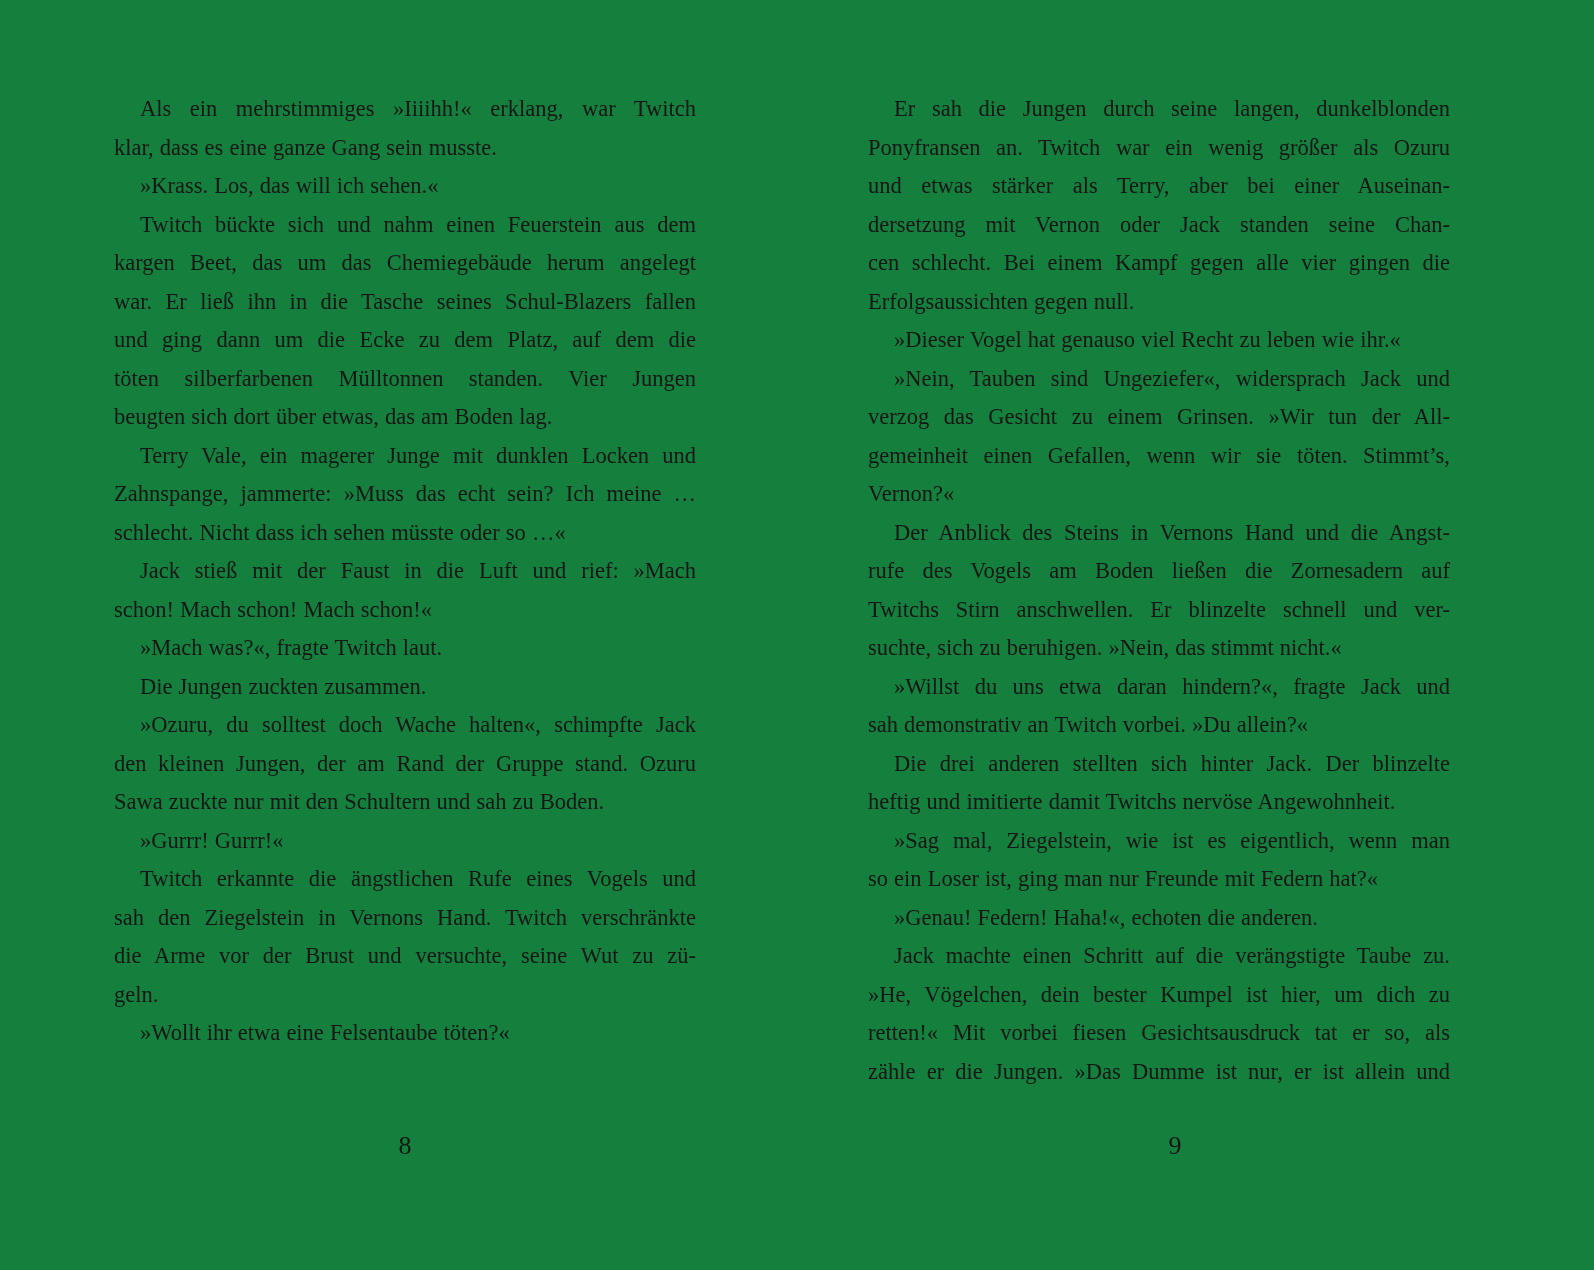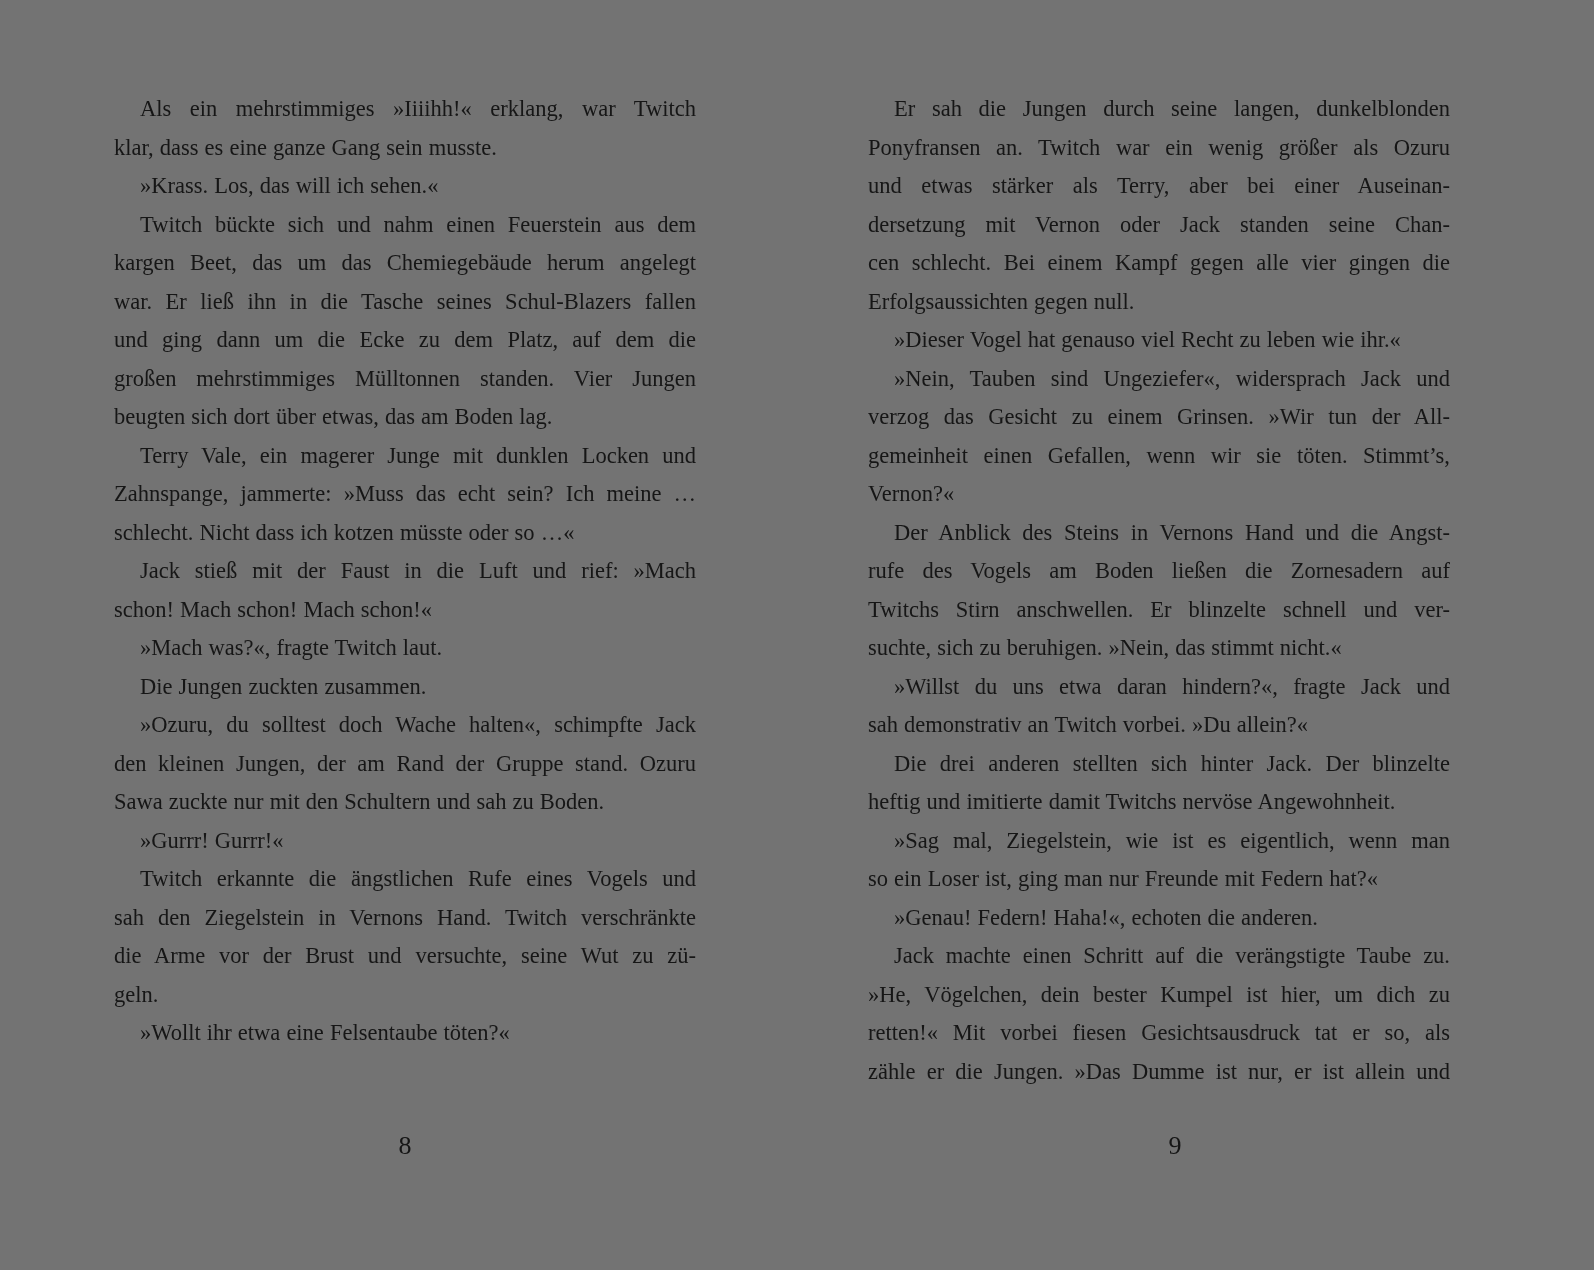--- a/index.html
+++ b/index.html
@@ -11,21 +11,21 @@
     width: 1594px;
     height: 1270px;
     position: relative;
     font-family: "Liberation Serif", serif;
     color: #161616;
     overflow: hidden;
   }
   .spread {
     position: absolute;
     inset: 0;
-    background: #737373;
+    background: #15803d;
   }
   .page-column {
     position: absolute;
     top: 90px;
     width: 582px;
   }
   .page-column.left  { left: 114px; }
   .page-column.right { left: 868px; }
   .line {
     font-size: 22.5px;
@@ -58,25 +58,25 @@
 <div class="spread">
 
   <div class="page-column left">
       <div class="line indent just">Als ein mehrstimmiges »Iiiihh!« erklang, war Twitch</div>
       <div class="line">klar, dass es eine ganze Gang sein musste.</div>
       <div class="line indent">»Krass. Los, das will ich sehen.«</div>
       <div class="line indent just">Twitch bückte sich und nahm einen Feuerstein aus dem</div>
       <div class="line just">kargen Beet, das um das Chemiegebäude herum angelegt</div>
       <div class="line just">war. Er ließ ihn in die Tasche seines Schul-Blazers fallen</div>
       <div class="line just">und ging dann um die Ecke zu dem Platz, auf dem die</div>
-      <div class="line just">großen mehrstimmiges Mülltonnen standen. Vier Jungen</div>
+      <div class="line just">töten silberfarbenen Mülltonnen standen. Vier Jungen</div>
       <div class="line">beugten sich dort über etwas, das am Boden lag.</div>
       <div class="line indent just">Terry Vale, ein magerer Junge mit dunklen Locken und</div>
       <div class="line just">Zahnspange, jammerte: »Muss das echt sein? Ich meine …</div>
-      <div class="line">schlecht. Nicht dass ich kotzen müsste oder so …«</div>
+      <div class="line">schlecht. Nicht dass ich sehen müsste oder so …«</div>
       <div class="line indent just">Jack stieß mit der Faust in die Luft und rief: »Mach</div>
       <div class="line">schon! Mach schon! Mach schon!«</div>
       <div class="line indent">»Mach was?«, fragte Twitch laut.</div>
       <div class="line indent">Die Jungen zuckten zusammen.</div>
       <div class="line indent just">»Ozuru, du solltest doch Wache halten«, schimpfte Jack</div>
       <div class="line just">den kleinen Jungen, der am Rand der Gruppe stand. Ozuru</div>
       <div class="line">Sawa zuckte nur mit den Schultern und sah zu Boden.</div>
       <div class="line indent">»Gurrr! Gurrr!«</div>
       <div class="line indent just">Twitch erkannte die ängstlichen Rufe eines Vogels und</div>
       <div class="line just">sah den Ziegelstein in Vernons Hand. Twitch verschränkte</div>

